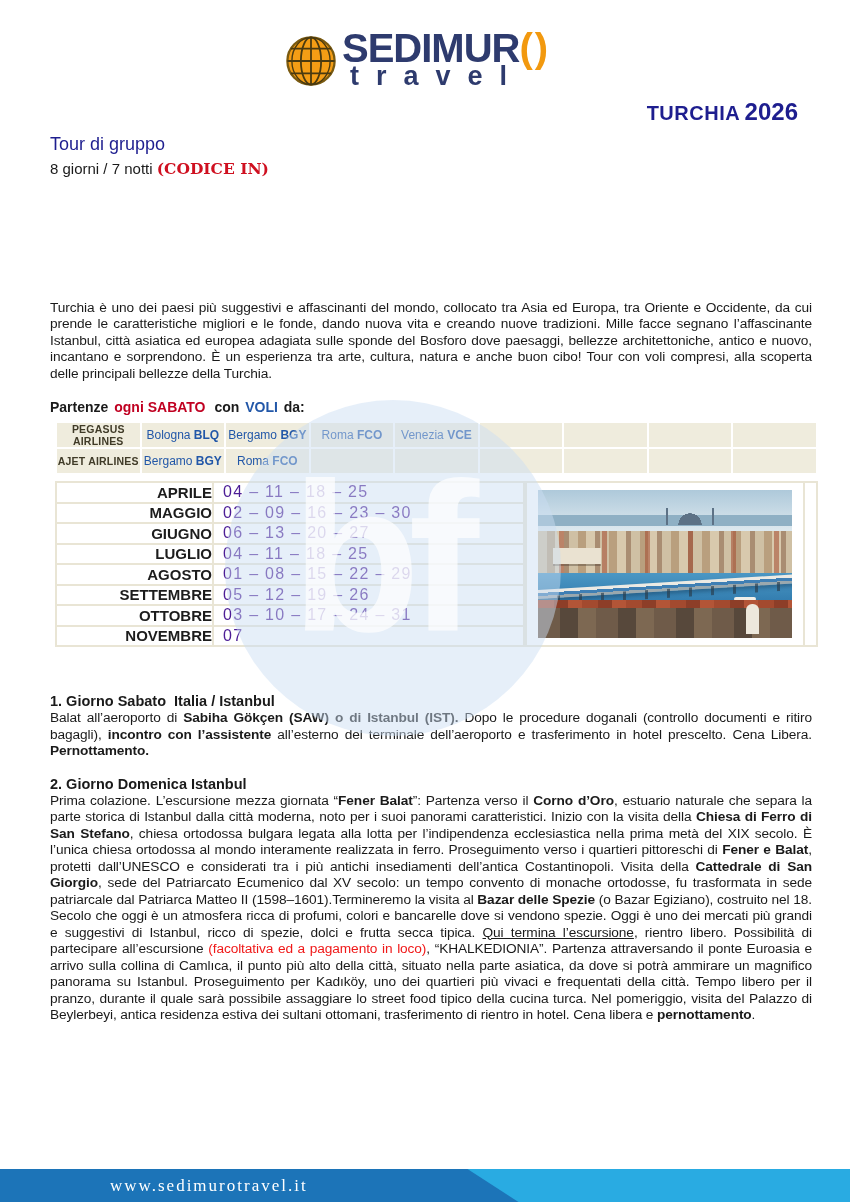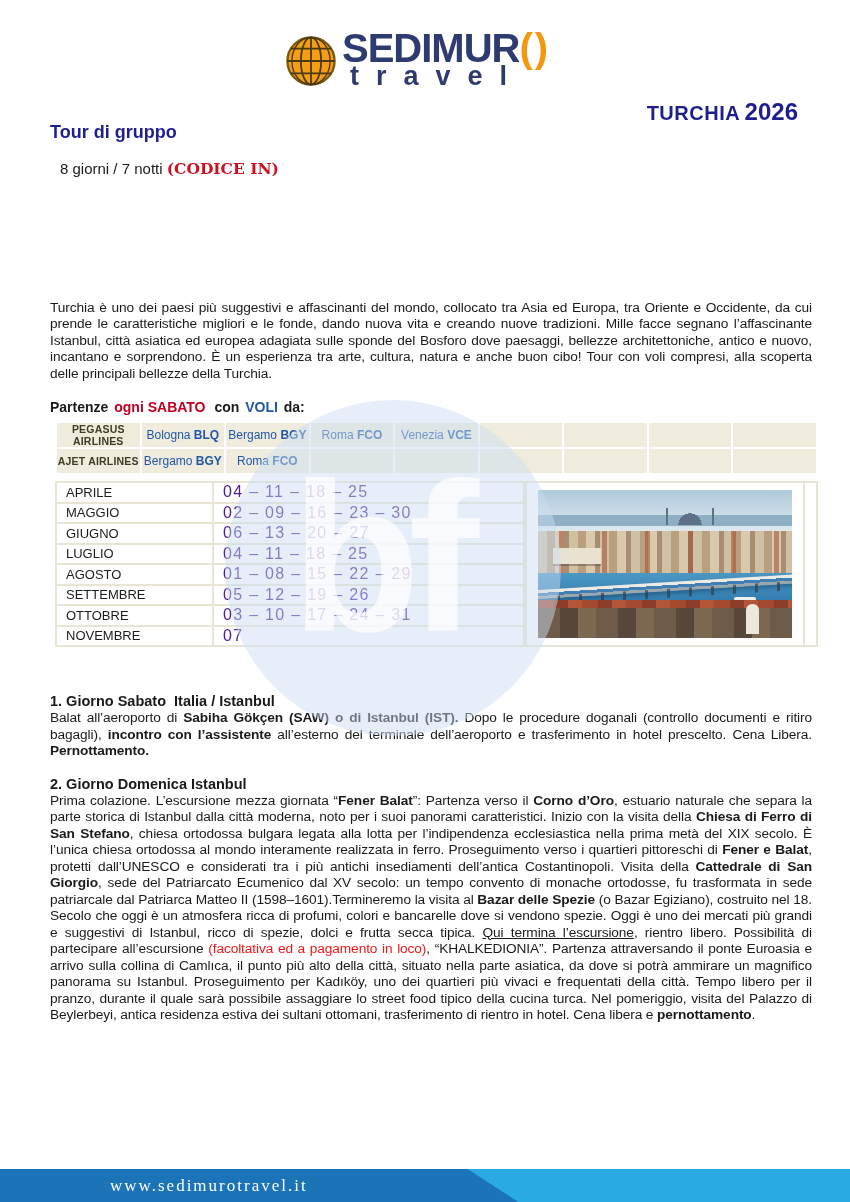--- a/index.html
+++ b/index.html
@@ -12,22 +12,22 @@
   .brand{margin-left:4px;}
   .brand-line1{font-size:40px;font-weight:bold;color:var(--navy_brand);line-height:1;letter-spacing:-1px;}
   .brand-paren{color:var(--orange);letter-spacing:2px;}
   .brand-line2{font-size:27px;font-weight:bold;color:var(--navy_brand);letter-spacing:17px;
                line-height:1;margin-top:-5px;padding-left:8px;}
   .edition{position:absolute;top:98px;right:52px;text-align:right;font-weight:bold;color:var(--navy_heading);}
   .edition .country{font-size:20px;letter-spacing:0.5px;}
   .edition .year{font-size:24px;}
 
   
-  .tour-group{position:absolute;top:122px;left:50px;font-size:18px;font-weight:bold;color:var(--navy_heading);}
-  .duration-line{position:absolute;top:159px;left:60px;font-size:15px;text-align:right;}
+  .tour-group{position:absolute;top:134px;left:50px;font-size:18px;font-weight:normal;color:var(--navy_heading);}
+  .duration-line{position:absolute;top:159px;left:50px;font-size:15px;text-align:right;}
   .tour-code{color:var(--red_bright);font-weight:bold;font-family:"DejaVu Serif",serif;font-size:15.5px;}
 
   
   .main-title{position:absolute;top:216px;left:0;width:100%;text-align:center;
               font-family:"DejaVu Serif",serif;font-size:48px;line-height:1.1;
               color:#6f6f6f;-webkit-text-stroke:1.7px #161616;letter-spacing:1px;}
 
   
   .intro{position:absolute;top:286px;left:50px;width:762px;font-size:13.7px;line-height:16.5px;
          text-align:justify;letter-spacing:-0.1px;}
@@ -42,21 +42,21 @@
             table-layout:fixed;background:var(--cream);}
   .airlines td{border:2px solid #fff;height:24px;text-align:center;padding:0;overflow:hidden;}
   .airlines td.airline-name{font-size:10.5px;font-weight:bold;color:#403b28;letter-spacing:0.2px;}
   .airlines td.route{font-size:12px;color:var(--blue_link);}
   .airlines td.route b{font-weight:bold;}
 
   
   .cal-wrap{position:absolute;top:481px;left:55px;display:flex;align-items:flex-start;}
   .calendar{border-collapse:collapse;width:470px;height:166px;}
   .calendar td{border:2px solid var(--table_border);background:#fff;padding:0 0 0 9px;}
-  .calendar td.month{width:146px;font-size:13px;font-weight:normal;color:#1c1c1c;}
+  .calendar td.month{width:146px;font-size:15px;font-weight:bold;color:#1c1c1c;text-align:right;}
   .calendar td.dates{font-size:16px;color:#4c1d95;letter-spacing:1.3px;}
   .photo-cell{box-sizing:border-box;width:280px;height:166px;border:2px solid var(--table_border);
               background:#fff;padding:7px 11px;}
   .right-strip{box-sizing:border-box;width:13px;height:166px;border:2px solid var(--table_border);
                border-left:none;background:#fff;}
 
   
   .photo{position:relative;width:254px;height:148px;overflow:hidden;background:#cfe0ea;}
   .ph-sky{position:absolute;top:0;left:0;right:0;height:36%;background:linear-gradient(#aec9da,#dce8ee 75%,#e9eff2);}
   .ph-sea-far{position:absolute;top:17%;left:0;right:0;height:7%;background:#8fb0c4;}

